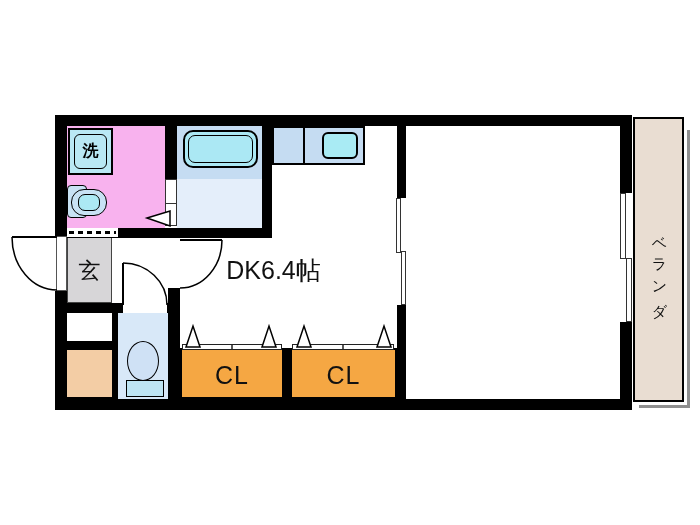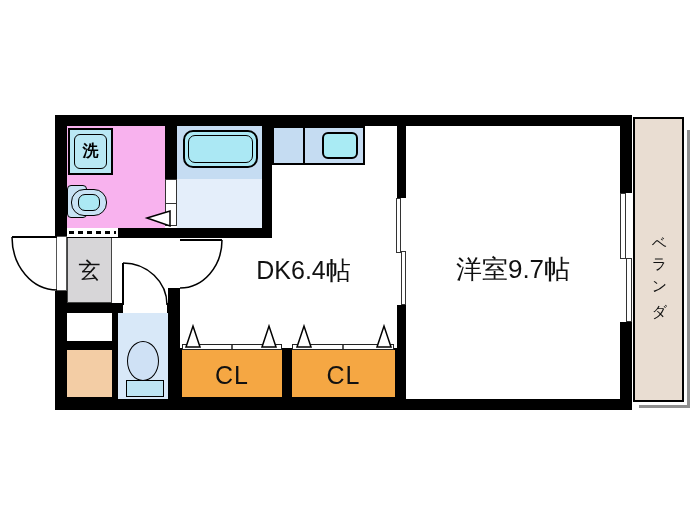--- a/index.html
+++ b/index.html
@@ -43,21 +43,21 @@
   .bath-door{left:165px;top:179px;width:12px;height:47px;background:#fff;border:1px solid #333;}
   .bath-door-tick{position:absolute;left:0;right:0;top:50%;height:1px;background:#333;}
   .slider-p1{left:396px;top:198px;width:5px;height:55px;background:#fff;border:1px solid #333;}
   .slider-p2{left:401px;top:251px;width:5px;height:54px;background:#fff;border:1px solid #333;}
   .win-p1{left:620px;top:193px;width:6px;height:66px;background:#fff;border:1px solid #333;}
   .win-p2{left:626px;top:258px;width:6px;height:64px;background:#fff;border:1px solid #333;}
   .bifold-track-left{left:182px;top:344px;width:100px;height:6px;background:#fff;border:1px solid #222;}
   .bifold-track-right{left:292px;top:344px;width:102px;height:6px;background:#fff;border:1px solid #222;}
   
   .lbl-genkan{left:67px;top:258px;width:45px;height:26px;font-size:22px;}
-  .lbl-dk{left:196px;top:256px;width:215px;height:28px;font-size:25px;}
+  .lbl-dk{left:166px;top:256px;width:215px;height:28px;font-size:25px;}
   .lbl-west{left:406px;top:254px;width:214px;height:30px;font-size:26px;}
   .lbl-cl{font-size:25px;letter-spacing:1px;text-align:center;}
   .lbl-cl-left{left:180px;top:361px;width:104px;height:28px;}
   .lbl-cl-right{left:290px;top:361px;width:107px;height:28px;}
   .lbl-veranda{left:642px;top:200px;width:34px;height:140px;font-size:15px;
                writing-mode:vertical-rl;letter-spacing:5px;display:flex;align-items:center;justify-content:center;}
   svg.overlay{position:absolute;left:0;top:0;pointer-events:none;}
 </style>
 </head>
 <body>
@@ -135,18 +135,17 @@
     <polygon points="186,347 200,347 193,326" fill="#fff" stroke="#000" stroke-width="1.5"></polygon>
     <polygon points="262,347 276,347 269,326" fill="#fff" stroke="#000" stroke-width="1.5"></polygon>
     <polygon points="297,347 311,347 304,326" fill="#fff" stroke="#000" stroke-width="1.5"></polygon>
     <polygon points="377,347 391,347 384,326" fill="#fff" stroke="#000" stroke-width="1.5"></polygon>
     <line x1="232" y1="344" x2="232" y2="350" stroke="#222" stroke-width="1.5"></line>
     <line x1="343" y1="344" x2="343" y2="350" stroke="#222" stroke-width="1.5"></line>
   </svg>
 
   <div class="lbl lbl-genkan">玄</div>
   <div class="lbl lbl-dk">DK6.4帖</div>
-  <div class="lbl lbl-west">洋室9.7帖</div>
   <div class="lbl lbl-cl lbl-cl-left">CL</div>
   <div class="lbl lbl-cl lbl-cl-right">CL</div>
   <div class="lbl lbl-veranda">ベランダ</div>
 
 </div>
 
 </body></html>

